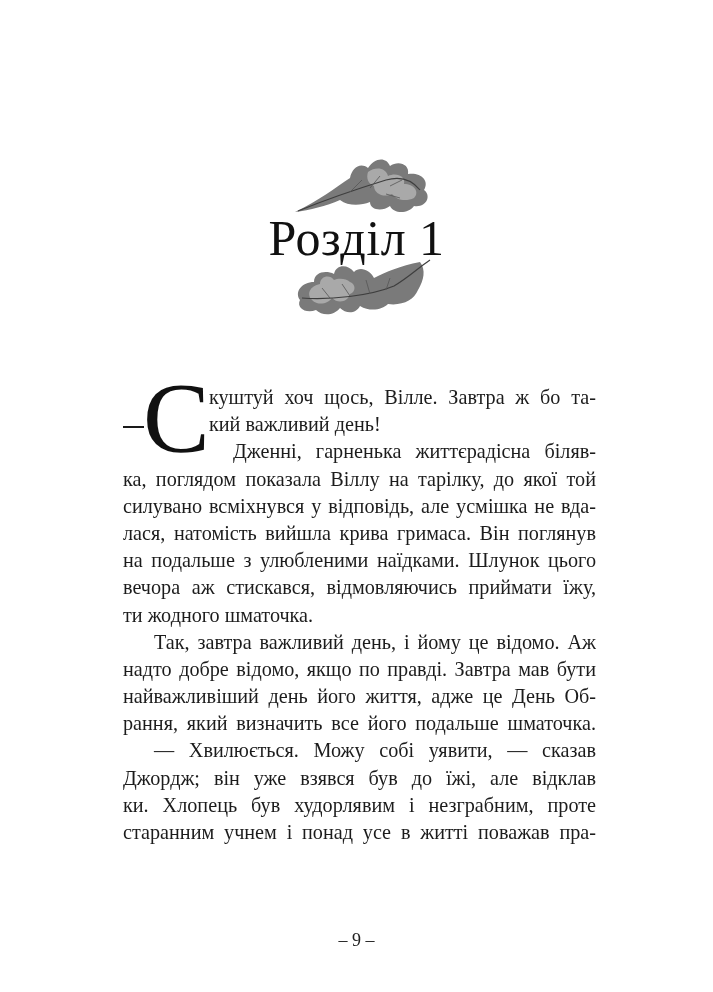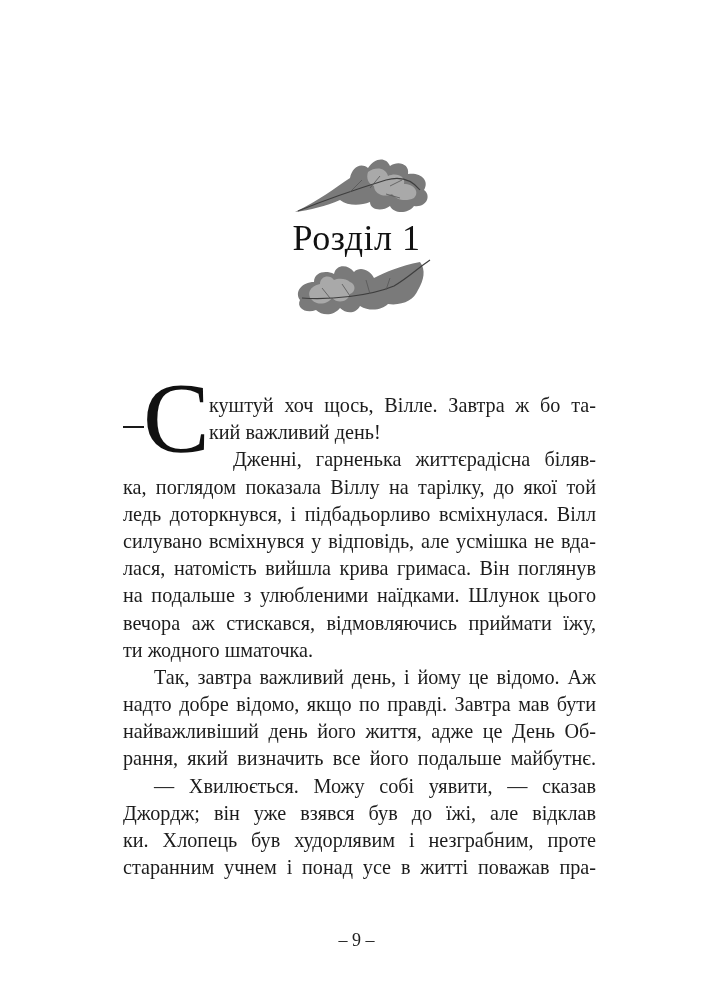--- a/index.html
+++ b/index.html
@@ -2,22 +2,22 @@
 <html><head>
 <meta charset="utf-8">
 <style>
   html, body { margin: 0; padding: 0; background: #ffffff; }
   body { width: 713px; height: 992px; position: relative; overflow: hidden;
          font-family: "Liberation Serif", "DejaVu Serif", serif; color: #1a1a1a; }
   .ornament { position: absolute; left: 290px; width: 160px; height: 70px; }
   .ornament.top { top: 150px; }
   .ornament.bottom { top: 250px; }
   .chapter-title { position: absolute; top: 214px; left: 0; width: 713px; text-align: center;
-                   font-size: 36px; letter-spacing: 0.5px; color: #111; line-height: 48px; }
-  .body-text { position: absolute; left: 123px; top: 392px; width: 473px; font-size: 20.2px;
+                   font-size: 50px; letter-spacing: 0.5px; color: #111; line-height: 48px; }
+  .body-text { position: absolute; left: 123px; top: 384px; width: 473px; font-size: 20.2px;
                line-height: 27.2px; color: #1c1c1c; }
   .line { display: block; white-space: nowrap; height: 27.2px; text-align: justify; text-align-last: justify; }
   .line.last { text-align-last: left; }
   .line.indent { padding-left: 31px; font-family: Liberation Serif, serif; }
   .line.shift { padding-left: 86px; }
   .dash-lead { position: absolute; left: 123px; top: 426px; width: 21px; height: 2px; background: #1a1a1a; }
   .drop-cap { position: absolute; left: 143px; top: 368px; font-size: 100px; line-height: 100px; color: #111; }
   .page-number { position: absolute; left: 0; top: 930px; width: 713px; text-align: center;
                  font-size: 18px; color: #222; }
 </style>
@@ -41,29 +41,28 @@
 </svg>
 
 <div class="dash-lead"></div>
 <div class="drop-cap">С</div>
 
 <div class="body-text">
   <span class="line shift">куштуй хоч щось, Вілле. Завтра ж бо та-</span>
   <span class="line shift last">кий важливий день!</span>
   <span class="line shift" style="padding-left:110px">Дженні, гарненька життєрадісна біляв-</span>
   <span class="line">ка, поглядом показала Віллу на тарілку, до якої той</span>
-  <span class="line">ледь доторкнувся, і підбадьорливо всміхнулася. Вілл</span>
   <span class="line">силувано всміхнувся у відповідь, але усмішка не вда-</span>
   <span class="line">лася, натомість вийшла крива гримаса. Він поглянув</span>
   <span class="line">на подальше з улюбленими наїдками. Шлунок цього</span>
   <span class="line">вечора аж стискався, відмовляючись приймати їжу,</span>
   <span class="line last">ти жодного шматочка.</span>
   <span class="line indent">Так, завтра важливий день, і йому це відомо. Аж</span>
   <span class="line">надто добре відомо, якщо по правді. Завтра мав бути</span>
   <span class="line">найважливіший день його життя, адже це День Об-</span>
-  <span class="line">рання, який визначить все його подальше майбутнє.</span>
+  <span class="line">рання, який визначить все його подальше шматочка.</span>
   <span class="line indent">— Хвилюється. Можу собі уявити, — сказав</span>
   <span class="line">Джордж; він уже взявся був до їжі, але відклав</span>
   <span class="line">ки. Хлопець був худорлявим і незграбним, проте</span>
   <span class="line">старанним учнем і понад усе в житті поважав пра-</span>
 </div>
 
 <div class="page-number">– 9 –</div>
 
 </body></html>

